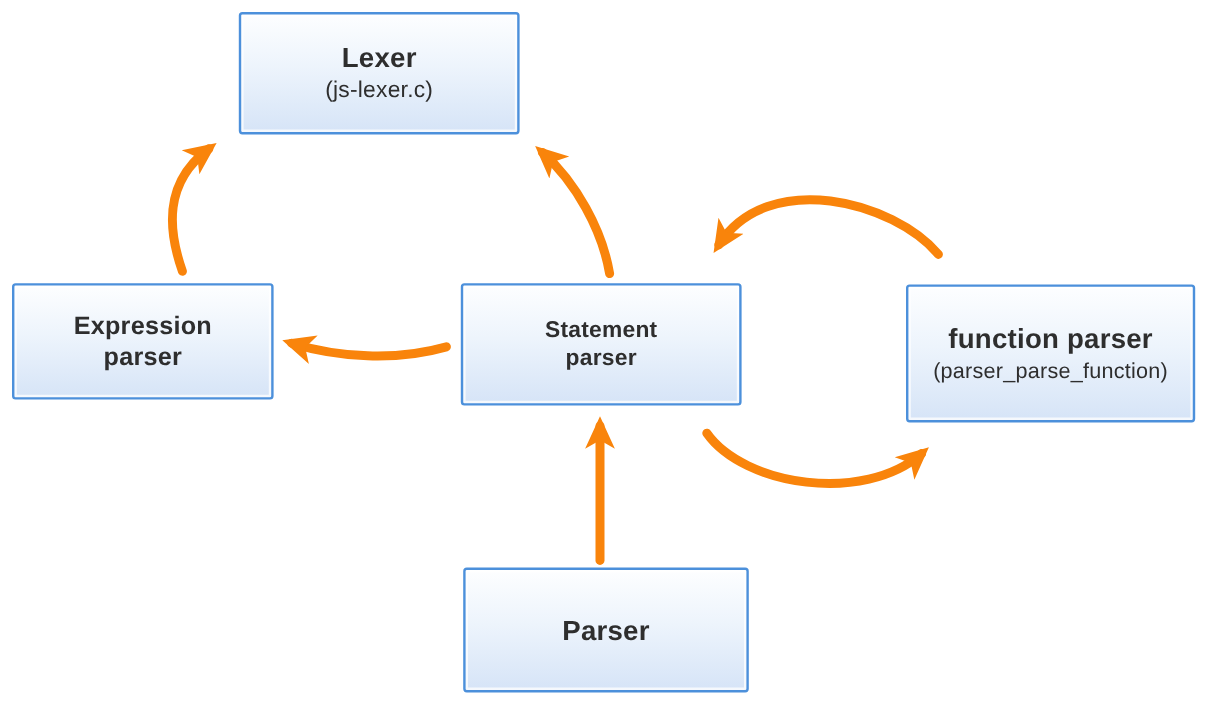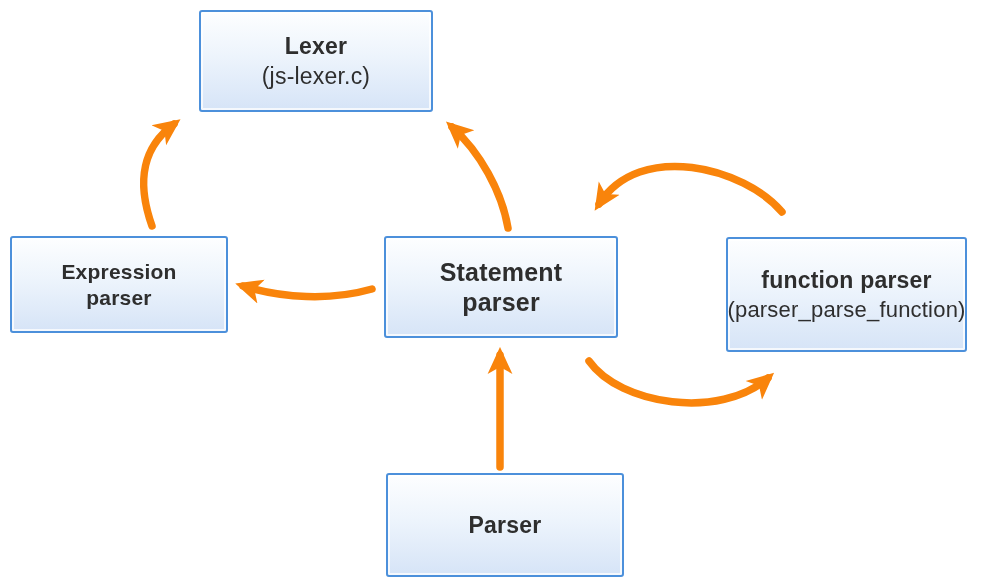--- a/index.html
+++ b/index.html
@@ -36,21 +36,21 @@
     color: #2E2E2E;
   }
   .node .title {
     font-weight: 700;
     font-size: 22px;
     line-height: 1.22;
     white-space: pre-line;
     letter-spacing: 0.2px;
   }
   .node .subtitle {
-    font-size: 23px;
+    font-size: 19px;
     line-height: 1.25;
     margin-top: 2px;
     letter-spacing: 0.2px;
   }
   .node.large-title .title { font-size: 23px; }
 </style>
 </head>
 <body>
 
 <div id="canvas">
@@ -75,26 +75,26 @@
     <div class="title">Lexer</div>
     <div class="subtitle">(js-lexer.c)</div>
   </div>
 
   <div class="node" style="left:10px; top:236px; width:218px; height:97px;">
     <div class="title" style="font-size:21px">Expression
 parser</div>
   </div>
 
   <div class="node" style="left:384px; top:236px; width:234px; height:102px;">
-    <div class="title" style="font-size:25px">Statement
+    <div class="title" style="font-size:19px">Statement
 parser</div>
   </div>
 
-  <div class="node large-title" style="left:726px; top:237px; width:241px; height:115px;justify-content:center;">
+  <div class="node large-title" style="left:755px; top:237px; width:241px; height:115px;justify-content:center;">
     <div class="title">function parser</div>
-    <div class="subtitle" style="font-size:22px">(parser_parse_function)</div>
+    <div class="subtitle" style="font-size:18px">(parser_parse_function)</div>
   </div>
 
   <div class="node large-title" style="left:386px; top:473px; width:238px; height:104px;">
     <div class="title">Parser</div>
   </div>
 
 </div>
 
 </body></html>

